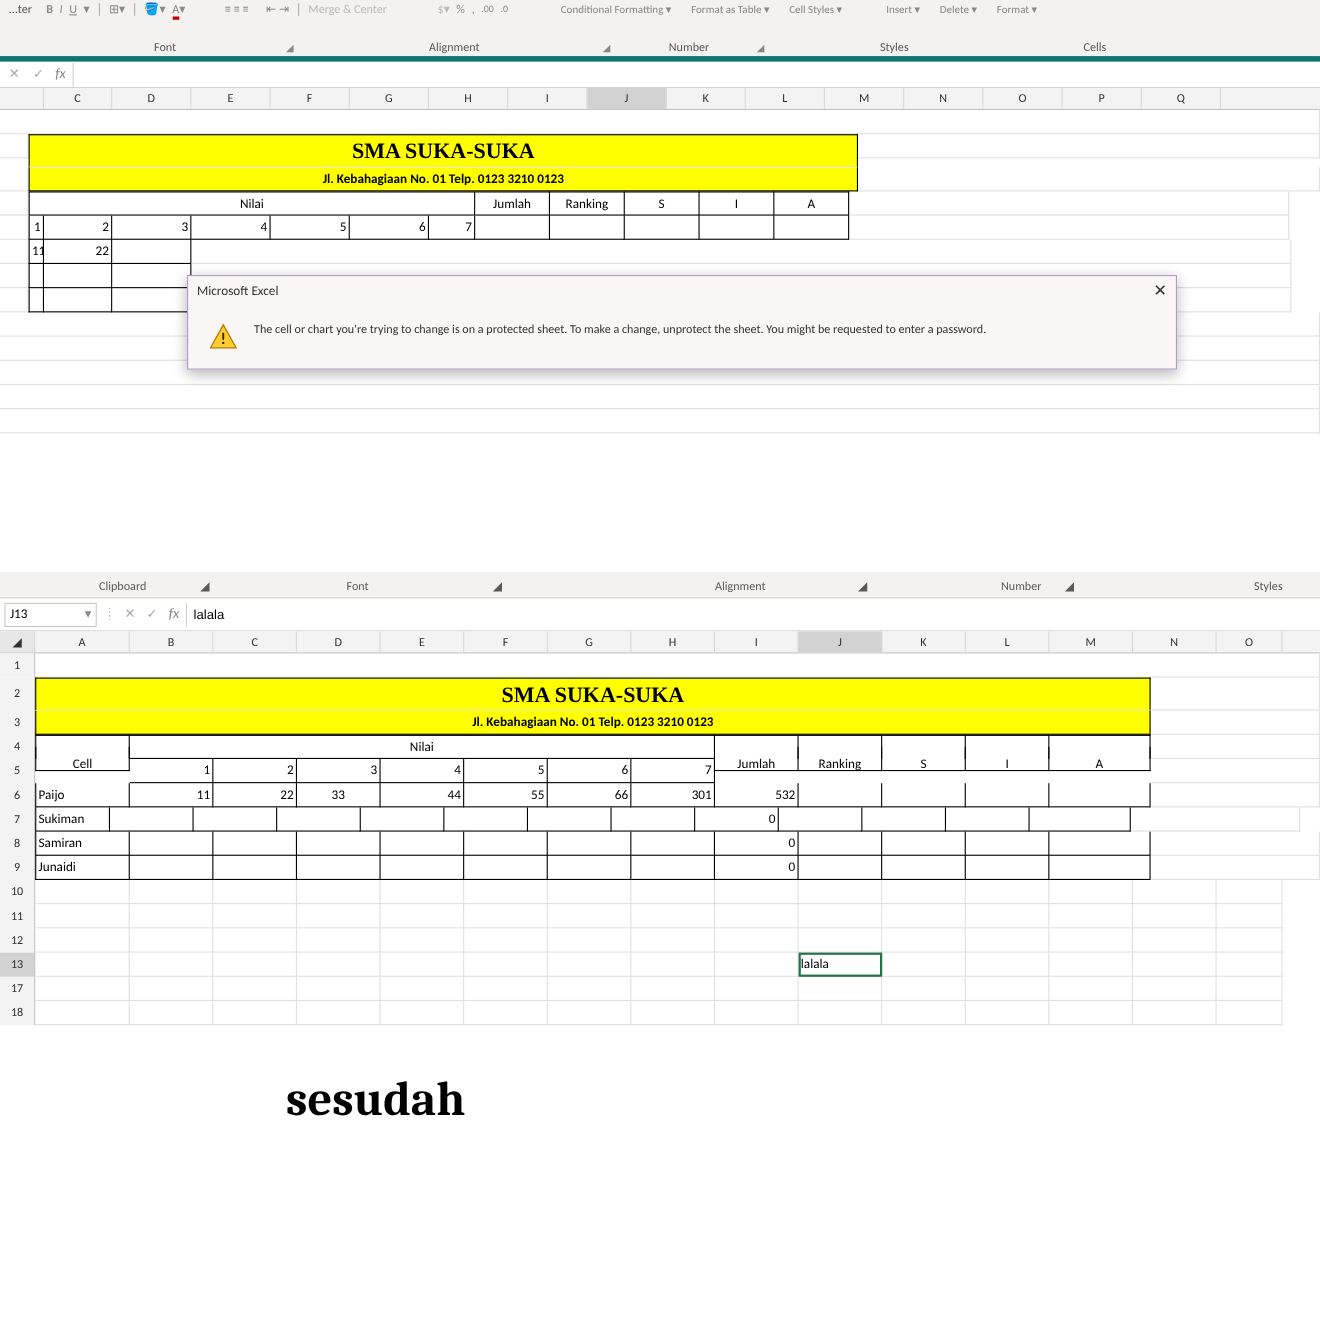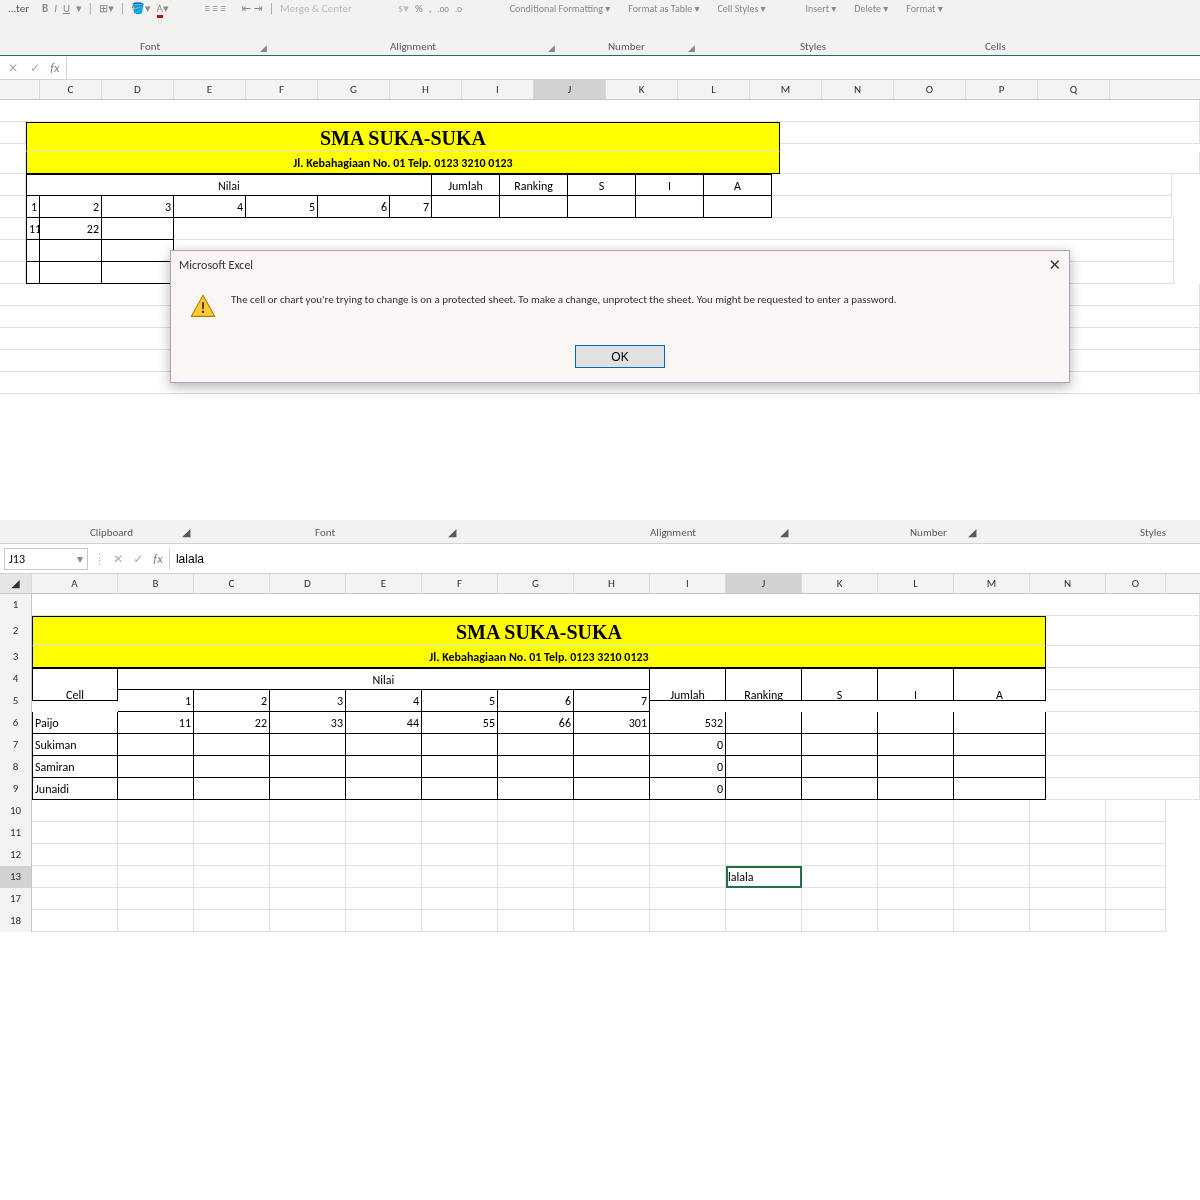--- a/index.html
+++ b/index.html
@@ -7,21 +7,21 @@
     margin: 0;
     font-family: "Segoe UI", Calibri, Arial, sans-serif;
     font-size: 12px;
     background: #fff;
     width: 1200px;
     height: 1200px;
     overflow: hidden;
   }
   .ribbon {
     background: #f3f2f1;
-    border-bottom: 1px solid #0f766e;
+    border-bottom: 5px solid #0f766e;
     height: 58px;
     position: relative;
     font-size: 11px;
     color: #444;
   }
   .ribbon-group-label {
     position: absolute;
     bottom: 2px;
     font-size: 11px;
     color: #5b5a58;
@@ -231,23 +231,20 @@
         <span>Microsoft Excel</span>
         <span style="font-size:15px;">✕</span>
       </div>
       <div class="body">
         <svg class="warn-icon" viewBox="0 0 24 24">
           <polygon points="12,2 22,20 2,20" fill="#ffcc33" stroke="#b08000"></polygon>
           <text x="12" y="17" text-anchor="middle" font-size="13" font-weight="bold" fill="#3a2a00">!</text>
         </svg>
         <span>The cell or chart you're trying to change is on a protected sheet. To make a change, unprotect the sheet. You might be requested to enter a password.</span>
       </div>
-      <div class="footer">
-        <button class="ok-btn">OK</button>
-      </div>
     </div>
   </div>
 </div>
 
 <div style="width:1200px; position:relative; margin-top:40px;">
 
   <div class="ribbon2">
     <span class="lbl" style="left:90px;">Clipboard</span>
       <span class="lbl launcher" style="left:182px;">◢</span>
     <span class="lbl" style="left:315px;">Font</span>
@@ -338,35 +335,35 @@
       <div class="cell tb-right tb-bot" style="width:92px;text-align:center;position:relative;top:-11px;line-height:33px;">A</div>
       <div class="cell" style="width:154px;"></div>
     </div>
 
     <div id="student-rows">
         <div class="gridrow">
           <div class="row-head">6</div>
           <div class="cell tb-left tb-right tb-bot" style="width:86px;">Paijo</div>
           <div class="cell tb-right tb-bot" style="width:76px;text-align:right;">11</div>
           <div class="cell tb-right tb-bot" style="width:76px;text-align:right;">22</div>
-          <div class="cell tb-right tb-bot" style="width:76px;text-align:right;">33</div>
+          <div class="cell tb-right tb-bot" style="width:76px;text-align:center;">33</div>
           <div class="cell tb-right tb-bot" style="width:76px;text-align:right;">44</div>
           <div class="cell tb-right tb-bot" style="width:76px;text-align:right;">55</div>
           <div class="cell tb-right tb-bot" style="width:76px;text-align:right;">66</div>
           <div class="cell tb-right tb-bot" style="width:76px;text-align:right;">301</div>
           <div class="cell tb-right tb-bot" style="width:76px;text-align:right;">532</div>
           <div class="cell tb-right tb-bot" style="width:76px;"></div>
           <div class="cell tb-right tb-bot" style="width:76px;"></div>
           <div class="cell tb-right tb-bot" style="width:76px;"></div>
           <div class="cell tb-right tb-bot" style="width:92px;"></div>
           <div class="cell" style="width:154px;"></div>
         </div>
         <div class="gridrow">
           <div class="row-head">7</div>
-          <div class="cell tb-left tb-right tb-bot" style="width:86px;">Sukiman</div>
+          <div class="cell tb-left tb-right tb-bot" style="width:68px;">Sukiman</div>
           <div class="cell tb-right tb-bot" style="width:76px;text-align:right;"></div>
           <div class="cell tb-right tb-bot" style="width:76px;text-align:right;"></div>
           <div class="cell tb-right tb-bot" style="width:76px;text-align:right;"></div>
           <div class="cell tb-right tb-bot" style="width:76px;text-align:right;"></div>
           <div class="cell tb-right tb-bot" style="width:76px;text-align:right;"></div>
           <div class="cell tb-right tb-bot" style="width:76px;text-align:right;"></div>
           <div class="cell tb-right tb-bot" style="width:76px;text-align:right;"></div>
           <div class="cell tb-right tb-bot" style="width:76px;text-align:right;">0</div>
           <div class="cell tb-right tb-bot" style="width:76px;"></div>
           <div class="cell tb-right tb-bot" style="width:76px;"></div>
@@ -514,14 +511,15 @@
           <div class="cell " style="width:76px;"></div>
           <div class="cell " style="width:76px;"></div>
           <div class="cell " style="width:76px;"></div>
           <div class="cell " style="width:76px;"></div>
           <div class="cell " style="width:76px;"></div>
           <div class="cell " style="width:76px;"></div>
           <div class="cell " style="width:60px;"></div>
         </div>
       </div>
 
+    <div style="position:absolute; left:260px; top:380px;" class="big-label">sesudah</div>
   </div>
 </div>
 
 </body></html>

